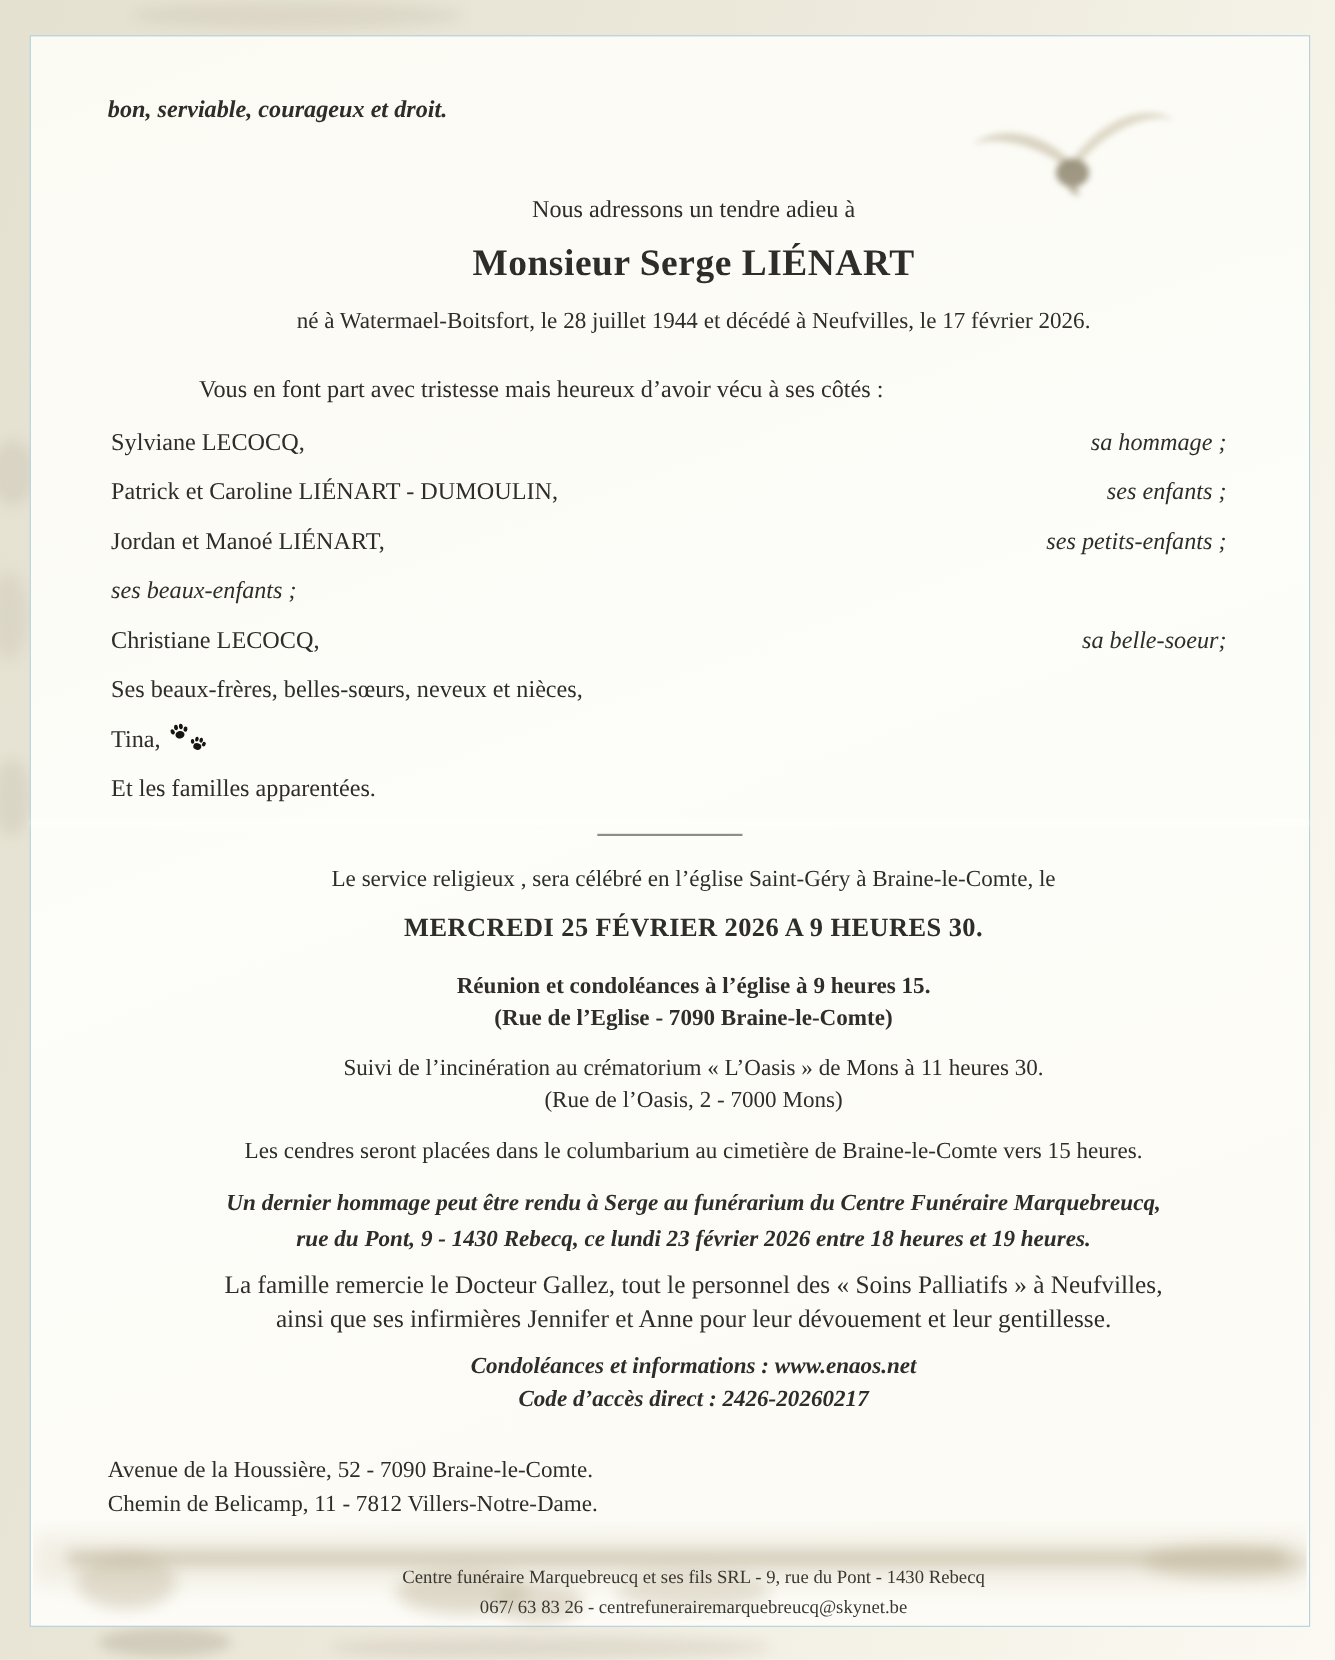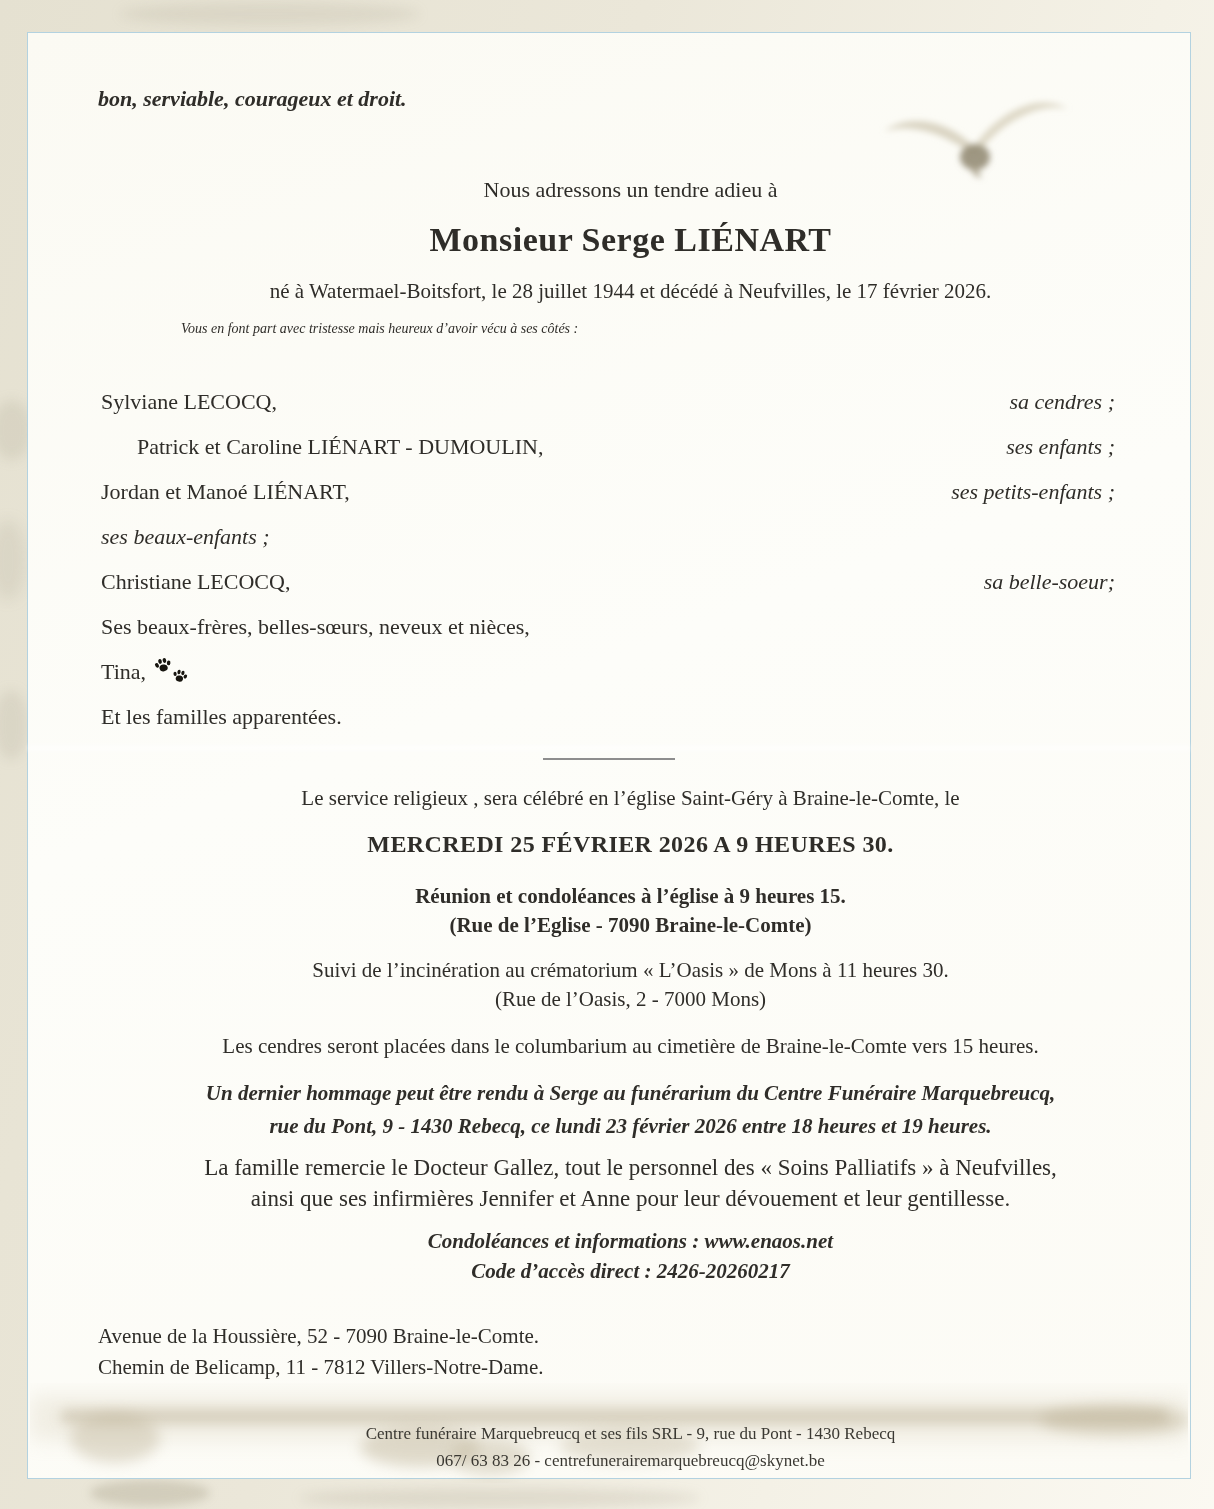--- a/index.html
+++ b/index.html
@@ -15,21 +15,21 @@
     position:absolute;left:27px;top:32px;width:1162px;height:1445px;
     border:1px solid #b3d2e0;
     background:linear-gradient(160deg,#fbfaf3 0%,#fdfdf9 45%,#fcfbf5 100%);
   }
   .abs{position:absolute;}
   .center{left:0;right:0;text-align:center;padding-left:43px;}
   .quote{left:70px;top:50px;font-size:22px;line-height:31px;font-weight:bold;font-style:italic;}
   .intro{top:144px;font-size:22px;}
   .name{top:188px;font-size:34px;font-weight:bold;letter-spacing:.5px;}
   .birth{top:246px;font-size:21px;}
-  .announce{left:153px;top:288px;font-size:14px;font-style:italic;}
+  .announce{left:153px;top:308px;font-size:22px;}
   .fam-row{left:73px;right:75px;display:flex;justify-content:space-between;align-items:baseline;font-size:22px;}
   .fam-rel{font-style:italic;}
   .paws{display:inline-block;margin-left:8px;white-space:nowrap;}
   .paws svg{vertical-align:middle;}
   .paw-hi{transform:translateY(-9px) rotate(-12deg);}
   .paw-lo{transform:translateY(2px) rotate(14deg);}
   .divider{top:725px;left:50%;width:132px;transform:translateX(-50%);border-top:2px solid #8d8d8d;}
   .crease{left:0;right:0;top:712px;height:6px;background:rgba(255,255,255,.55);filter:blur(2px);}
   .svc1{top:753px;font-size:21px;}
   .svc-date{top:798px;font-size:24px;font-weight:bold;letter-spacing:.4px;}
@@ -87,23 +87,23 @@
     <div class="abs center intro">Nous adressons un tendre adieu à</div>
 
     <div class="abs center name">Monsieur Serge LIÉNART</div>
 
     <div class="abs center birth">né à Watermael-Boitsfort, le 28 juillet 1944 et décédé à Neufvilles, le 17 février 2026.</div>
 
     <div class="abs announce">Vous en font part avec tristesse mais heureux d’avoir vécu à ses côtés :</div>
 
     <div class="abs fam-row" style="top:356px;">
       <span>Sylviane LECOCQ,</span>
-      <span class="fam-rel">sa cendres ;</span>
+      <span class="fam-rel">sa hommage ;</span>
     </div>
-    <div class="abs fam-row" style="top:401px;margin-left:36px;">
+    <div class="abs fam-row" style="top:401px;">
       <span>Patrick et Caroline LIÉNART - DUMOULIN,</span>
       <span class="fam-rel">ses enfants ;</span>
     </div>
     <div class="abs fam-row" style="top:446px;">
       <span>Jordan et Manoé LIÉNART,</span>
       <span class="fam-rel">ses petits-enfants ;</span>
     </div>
     <div class="abs fam-row" style="top:491px;">
       <span class="fam-rel">ses beaux-enfants ;</span>
     </div>

